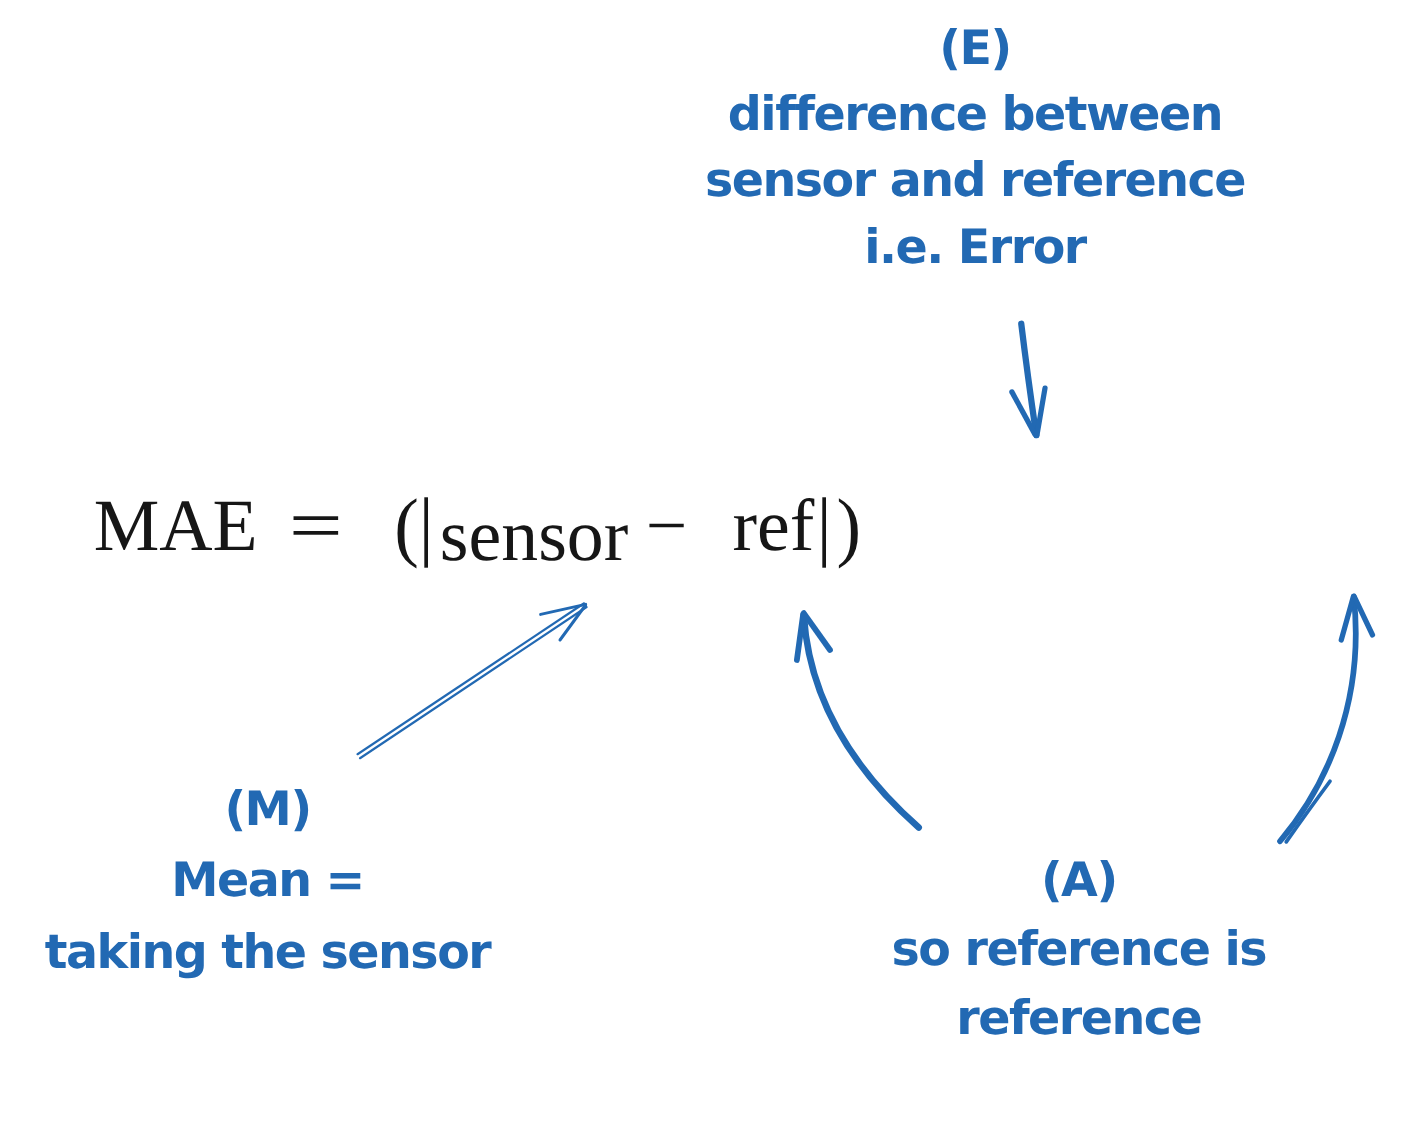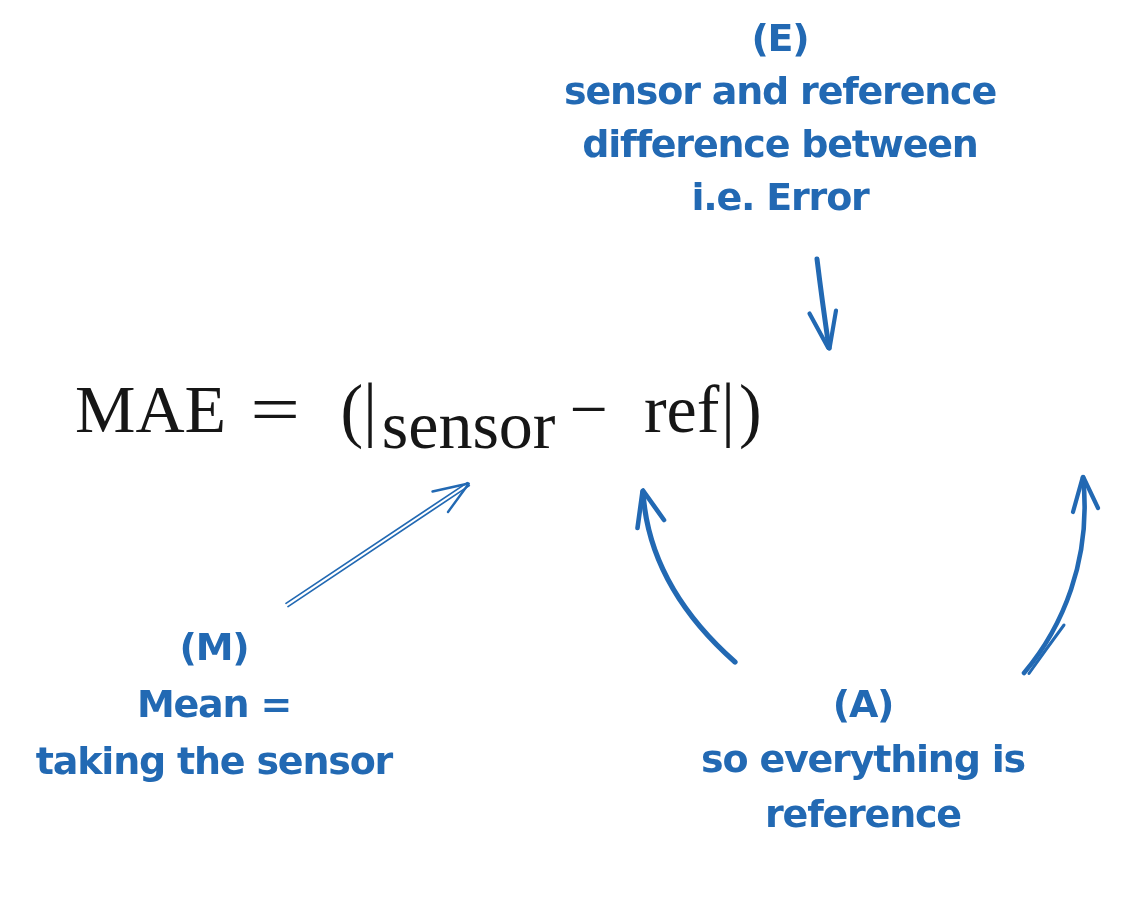--- a/index.html
+++ b/index.html
@@ -33,23 +33,24 @@
   }
   .note-error { left: 780px; top: 12px; font-size: 38px; line-height: 53px; letter-spacing: -1.2px; }
   .note-mean  { left: 214px; top: 619px; font-size: 38px; line-height: 57px; letter-spacing: -1.2px; }
   .note-abs   { left: 863px; top: 677px; font-size: 38px; line-height: 55px; letter-spacing: -1.2px; }
   .formula {
     position: absolute;
     left: 75px;
     top: 370px;
     height: 100px;
     display: flex;
+    align-items: center;
     color: var(--formula, #161616);
     font-family: "Liberation Serif", serif;
-    font-size: 68px;
+    font-size: 59px;
     white-space: pre;
   }
   .formula .sp-eq { margin-left: 30px; margin-right: 40px; display: inline-block; transform: scaleX(1.3); }
   .formula .sp-minus { margin-left: 14px; margin-right: 36px; }
   .formula .arg-left { margin-left: 5px; margin-top: 16px; }
   .formula .delim, .formula .bar { display: inline-block; }
   .formula .delim { transform: translateY(1px) scaleY(1.05); }
   .formula .bar { transform: translateY(0px) scaleY(1.05); }
   .formula .bar-right { margin-left: 2px; }
   .formula .delim-open { margin-left: 6px; }
@@ -80,22 +81,22 @@
     <g>
       <path d="M 1024,673 C 1062,628 1092,560 1083,477" stroke-width="4.6"></path>
       <path d="M 1029,673.5 Q 1047,648 1064,625" stroke-width="3"></path>
       <path d="M 1073,512 L 1082.5,478" stroke-width="4.2"></path>
       <path d="M 1098,508 L 1083.5,477.5" stroke-width="4.2"></path>
     </g>
   </svg>
 
   <div class="note note-error">
     <div class="line">(E)</div>
+    <div class="line">difference between</div>
     <div class="line">sensor and reference</div>
-    <div class="line">difference between</div>
     <div class="line">i.e. Error</div>
   </div>
 
   <div class="formula">
     <span>MAE</span>
     <span class="sp-eq">=</span>
     <span class="delim delim-open">(</span>
     <span class="bar">|</span>
     <span class="arg-left">sensor</span>
     <span class="sp-minus">−</span>
@@ -105,17 +106,17 @@
   </div>
 
   <div class="note note-mean">
     <div class="line">(M)</div>
     <div class="line">Mean =</div>
     <div class="line">taking the sensor</div>
   </div>
 
   <div class="note note-abs">
     <div class="line">(A)</div>
-    <div class="line">so everything is</div>
+    <div class="line">so reference is</div>
     <div class="line">reference</div>
   </div>
 
 </div>
 
 </body></html>

